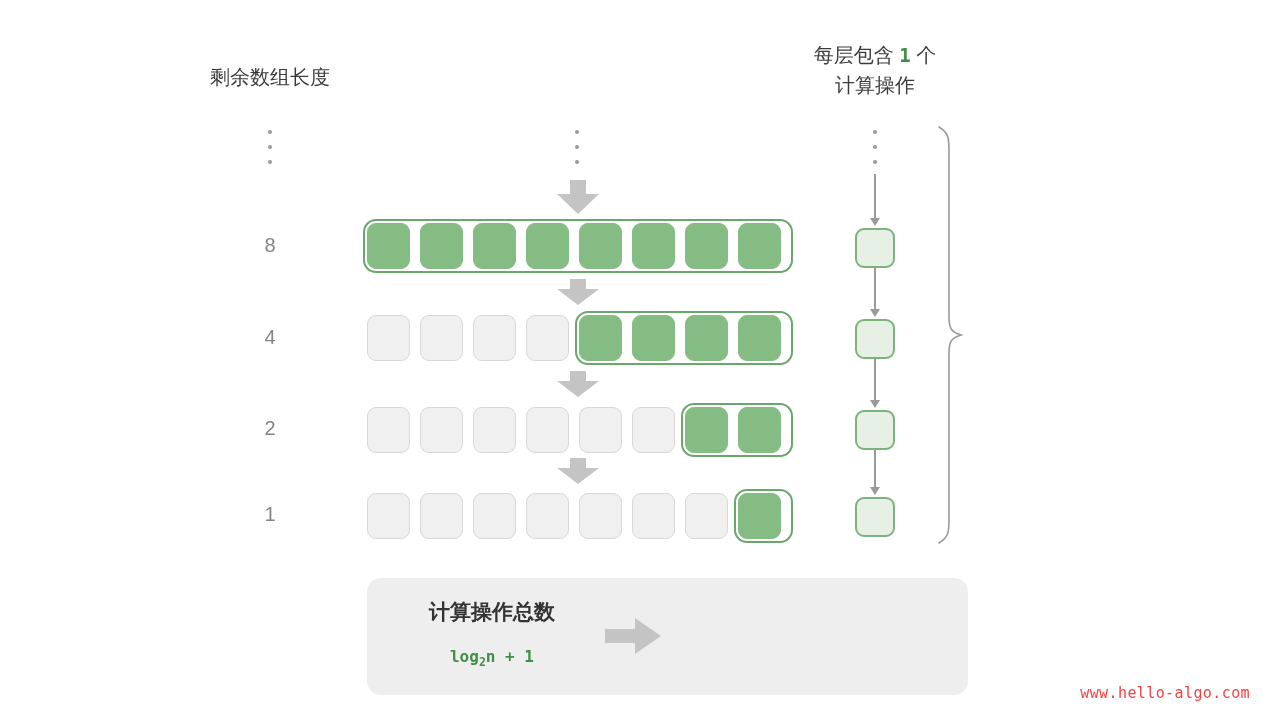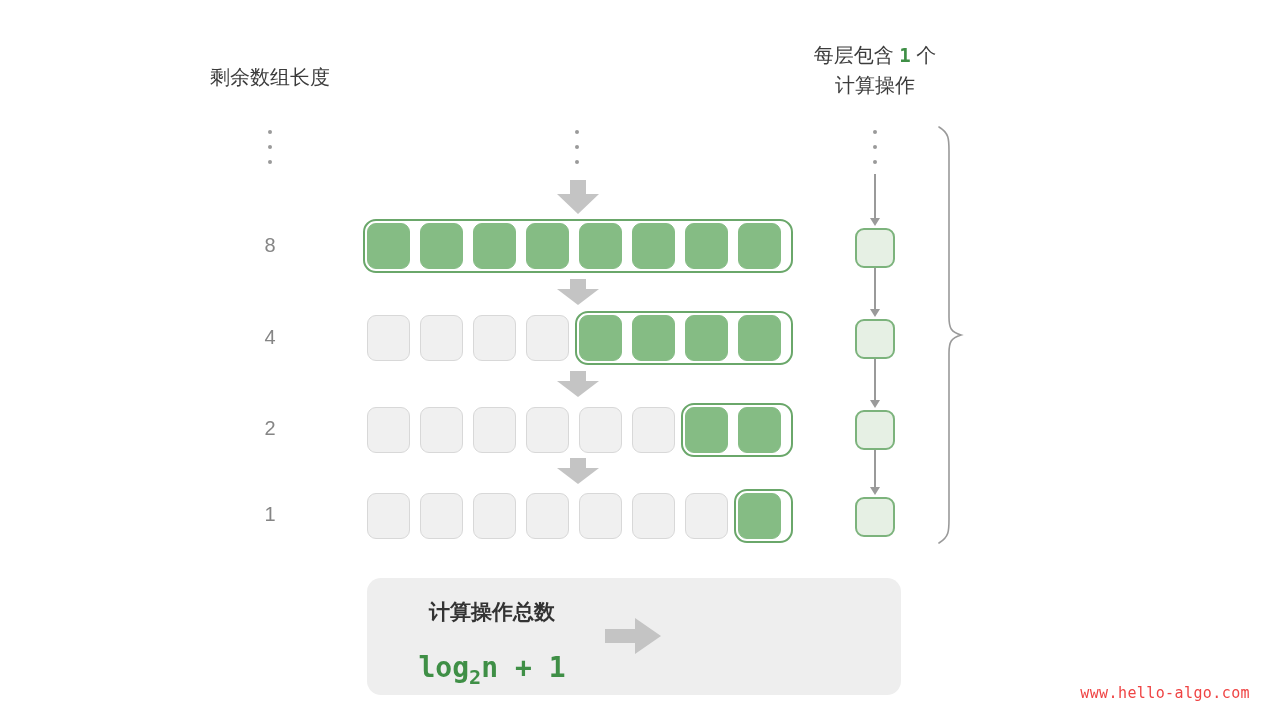--- a/index.html
+++ b/index.html
@@ -156,44 +156,44 @@
     white-space: nowrap;
     color: #3c3c3c;
   }
   .brace-text .mono-green { font-size: 21px; }
 
   
   .summary {
     position: absolute;
     left: 367px;
     top: 578px;
-    width: 534px;
+    width: 601px;
     height: 117px;
     background: #eeeeee;
     border-radius: 14px;
   }
   .sum-col {
     position: absolute;
     top: 18px;
     text-align: center;
     width: 210px;
   }
   .sum-col.left  { left: 20px; }
   .sum-col.right { left: 310px; }
   .sum-title {
     font-size: 21px;
     font-weight: bold;
     color: #333333;
     line-height: 32px;
     white-space: nowrap;
   }
   .sum-val {
-    margin-top: 26px;
+    margin-top: 15px;
     font-family: "DejaVu Sans Mono", "Liberation Mono", monospace;
-    font-size: 28px;
+    font-size: 16px;
     font-weight: bold;
     line-height: 28px;
     white-space: nowrap;
   }
   .sum-val.green { color: #3f8f46; }
   .sum-val.teal  { color: #2f8a84; }
   .sum-val .cn {
     font-family: "Liberation Sans", "DejaVu Sans", sans-serif;
   }
   .sum-arrow {

